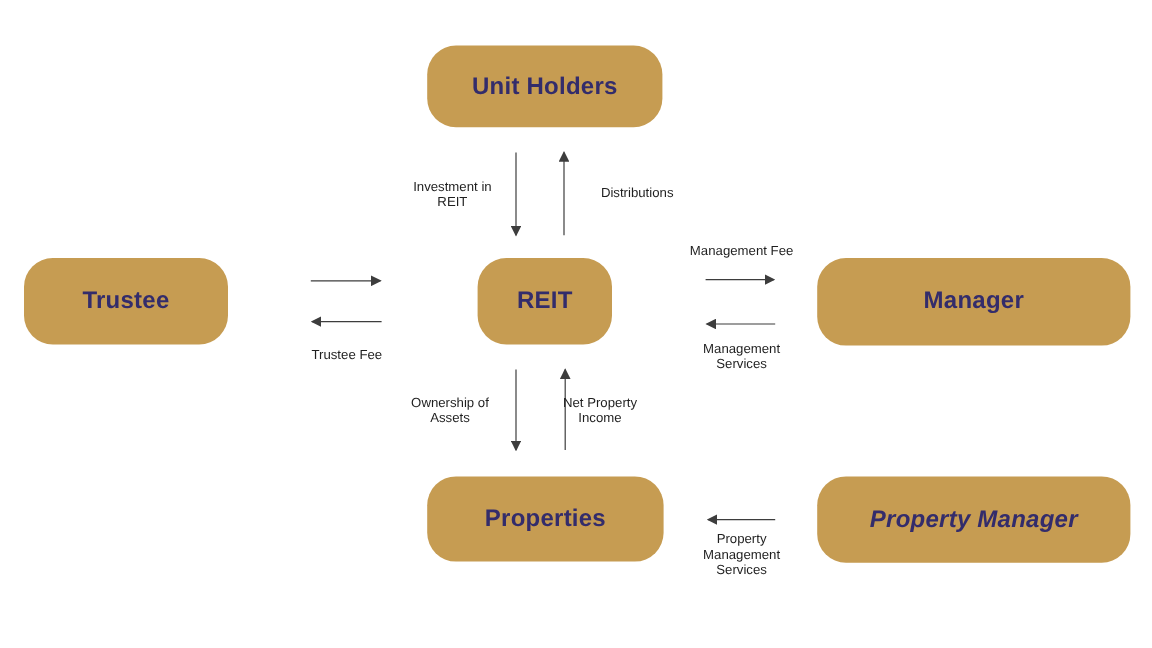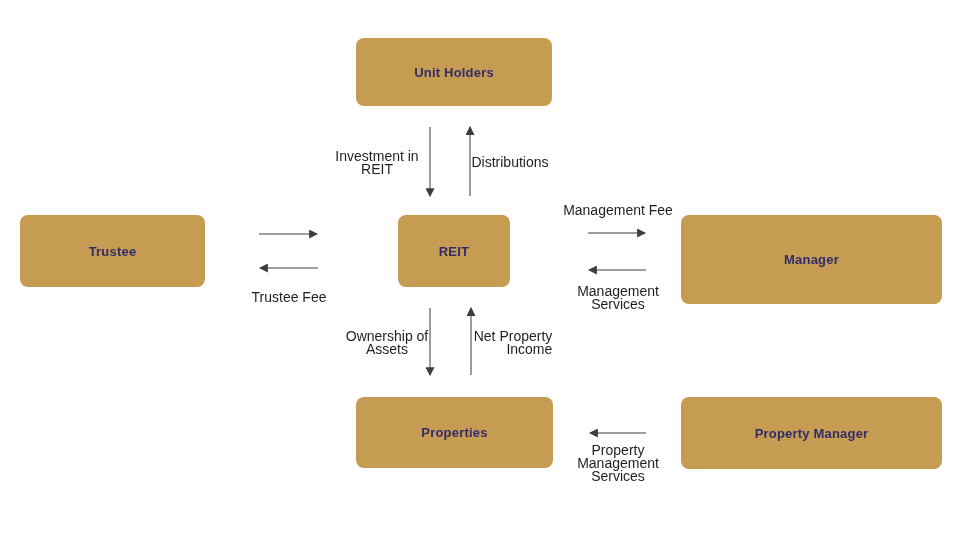--- a/index.html
+++ b/index.html
@@ -26,35 +26,35 @@
     left:0;top:0;
     width:960px;height:540px;
   }
   .arrow-layer line{
     stroke:var(--arrow);
     stroke-width:1;
   }
   .node{
     position:absolute;
     background:var(--box-fill);
-    border-radius:8px;
+    border-radius:24px;
     display:flex;
     align-items:center;
     justify-content:center;
     color:var(--box-text);
     font-weight:bold;
-    font-size:13px;
+    font-size:20px;
     letter-spacing:0.2px;
     box-sizing:border-box;
   }
   .edge-label{
     position:absolute;
     transform:translate(-50%,-50%);
     color:var(--label-text);
-    font-size:14px;
+    font-size:11px;
     line-height:13px;
     text-align:center;
     white-space:pre-line;
   }
 </style>
 </head>
 <body>
 
 <div class="canvas">
 
@@ -70,46 +70,46 @@
     <line x1="318" y1="268" x2="260" y2="268" marker-end="url(#ah)"></line>
     <line x1="588" y1="233" x2="645" y2="233" marker-end="url(#ah)"></line>
     <line x1="646" y1="270" x2="589" y2="270" marker-end="url(#ah)"></line>
     <line x1="430" y1="308" x2="430" y2="375" marker-end="url(#ah)"></line>
     <line x1="471" y1="375" x2="471" y2="308" marker-end="url(#ah)"></line>
     <line x1="646" y1="433" x2="590" y2="433" marker-end="url(#ah)"></line>
   </svg>
 
   <div class="node" style="left:356px;top:38px;width:196px;height:68px;">Unit Holders</div>
 
-  <div class="node" style="left:20px;top:215px;width:185px;height:72px;">Trustee</div>
+  <div class="node" style="left:20px;top:215px;width:170px;height:72px;">Trustee</div>
 
   <div class="node" style="left:398px;top:215px;width:112px;height:72px;">REIT</div>
 
-  <div class="node" style="left:681px;top:215px;width:261px;height:89px;">Manager</div>
+  <div class="node" style="left:681px;top:215px;width:261px;height:73px;">Manager</div>
 
   <div class="node" style="left:356px;top:397px;width:197px;height:71px;">Properties</div>
 
-  <div class="node" style="left:681px;top:397px;width:261px;height:72px;">Property Manager</div>
+  <div class="node" style="left:681px;top:397px;width:261px;height:72px;font-style:italic;">Property Manager</div>
 
   <div class="edge-label" style="left:377px;top:163px;">Investment in
 REIT</div>
 
-  <div class="edge-label" style="left:510px;top:162px;">Distributions</div>
+  <div class="edge-label" style="left:531px;top:162px;">Distributions</div>
 
 
   <div class="edge-label" style="left:289px;top:297px;text-align:right;">Trustee Fee</div>
 
   <div class="edge-label" style="left:618px;top:210px;">Management Fee</div>
 
   <div class="edge-label" style="left:618px;top:298px;">Management
 Services</div>
 
-  <div class="edge-label" style="left:387px;top:343px;">Ownership of
+  <div class="edge-label" style="left:375px;top:343px;">Ownership of
 Assets</div>
 
-  <div class="edge-label" style="left:513px;top:343px;text-align:right;">Net Property
+  <div class="edge-label" style="left:500px;top:343px;">Net Property
 Income</div>
 
   <div class="edge-label" style="left:618px;top:463px;">Property
 Management
 Services</div>
 
 </div>
 
 </body></html>

